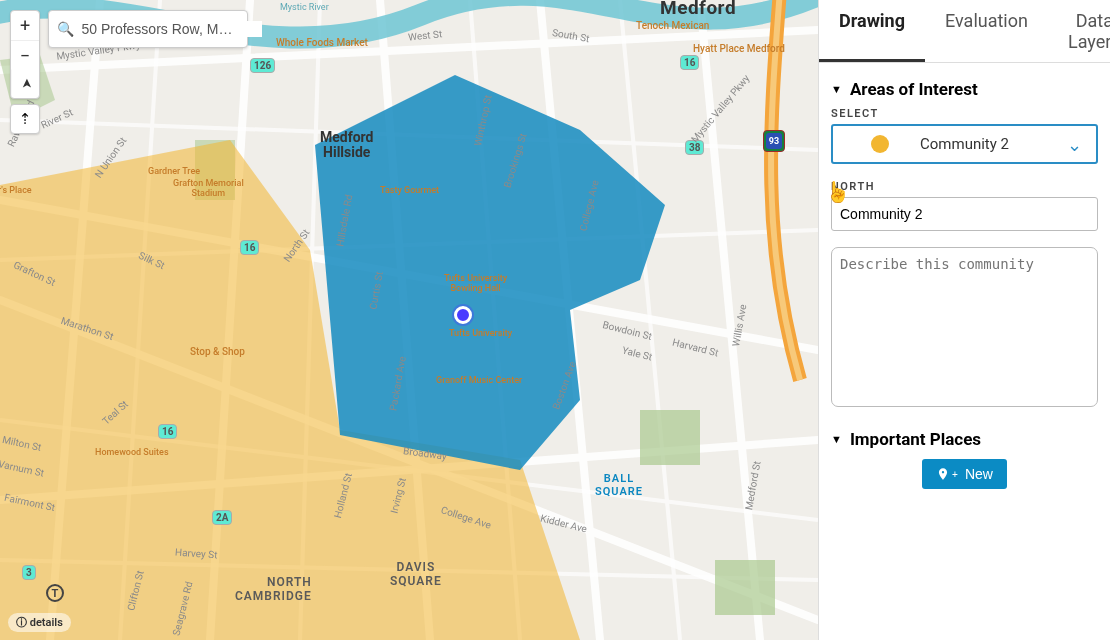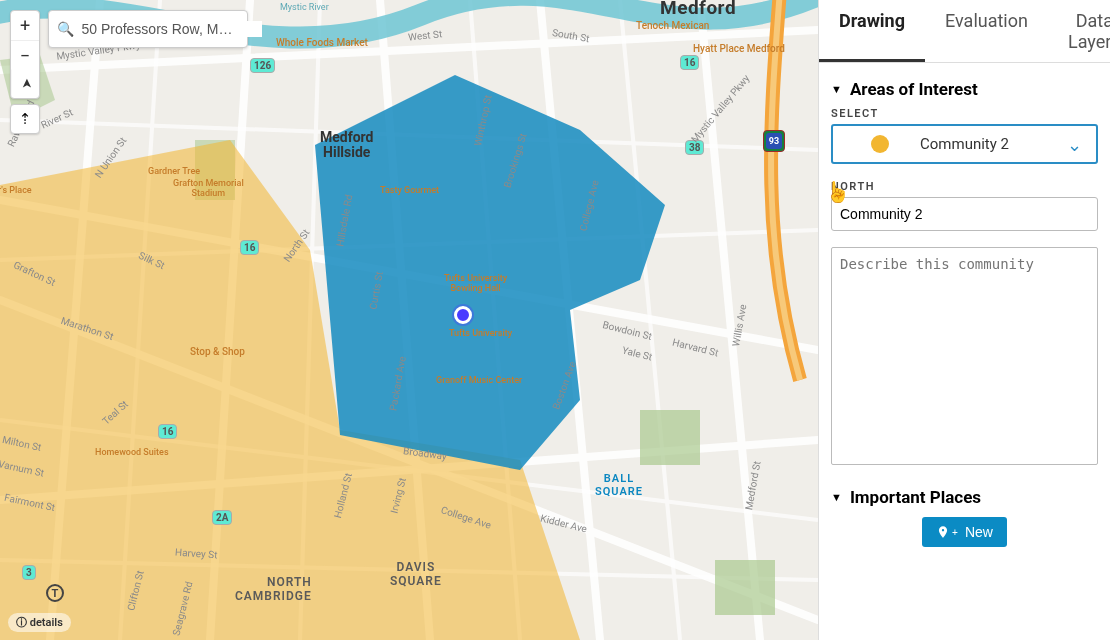--- a/index.html
+++ b/index.html
@@ -41,21 +41,21 @@
   .tab.active { font-weight: 700; border-bottom: 3px solid #333; color:#222;}
   .panel { padding: 10px 12px; overflow-y:auto; flex:1;}
   .section-hdr { display:flex; align-items:center; gap:8px; font-size: 17px; font-weight: 700; margin: 6px 0 8px; cursor:pointer;}
   .section-hdr .tri { font-size: 11px; }
   .field-label { font-size: 11px; letter-spacing: 1.5px; color: #444; font-weight:600; margin-top:8px;}
   .select-box { margin-top:4px; border: 2px solid #2a8dc5; border-radius: 3px; height: 40px; display:flex; align-items:center; justify-content:center; position:relative; cursor:pointer;}
   .select-box .swatch{ width:18px; height:18px; border-radius:50%; background:#f2b631; position:absolute; left: 38px;}
   .select-box .chev{ position:absolute; right: 14px; font-size: 18px; color:#2a8dc5;}
   .select-box .txt{ font-size:15px; color:#333;}
   .name-input { width:100%; border:1px solid #bbb; border-radius:3px; padding: 8px 8px; font-size:14px; margin-top:4px;}
-  .desc-box { width:100%; height: 218px; border:1px solid #bbb; border-radius:2px; padding: 8px; font-size:14px; color:#888; margin-top:16px; resize:none;}
+  .desc-box { width:100%; height: 160px; border:1px solid #bbb; border-radius:7px; padding: 8px; font-size:14px; color:#888; margin-top:16px; resize:none;}
   .hint { font-size:14px; color:#555; margin-top: 16px;}
   .new-btn-row{ display:flex; justify-content:center; margin-top:10px;}
   .new-btn { background:#0b8bc4; color:#fff; border:none; border-radius:3px; padding:7px 14px; font-size:14px; cursor:pointer; display:flex; align-items:center; gap:5px;}
 </style>
 </head>
 <body>
 
 <div class="app">
   <div class="map-pane">
     <svg class="map-svg" viewBox="0 0 818 640" preserveAspectRatio="none">

